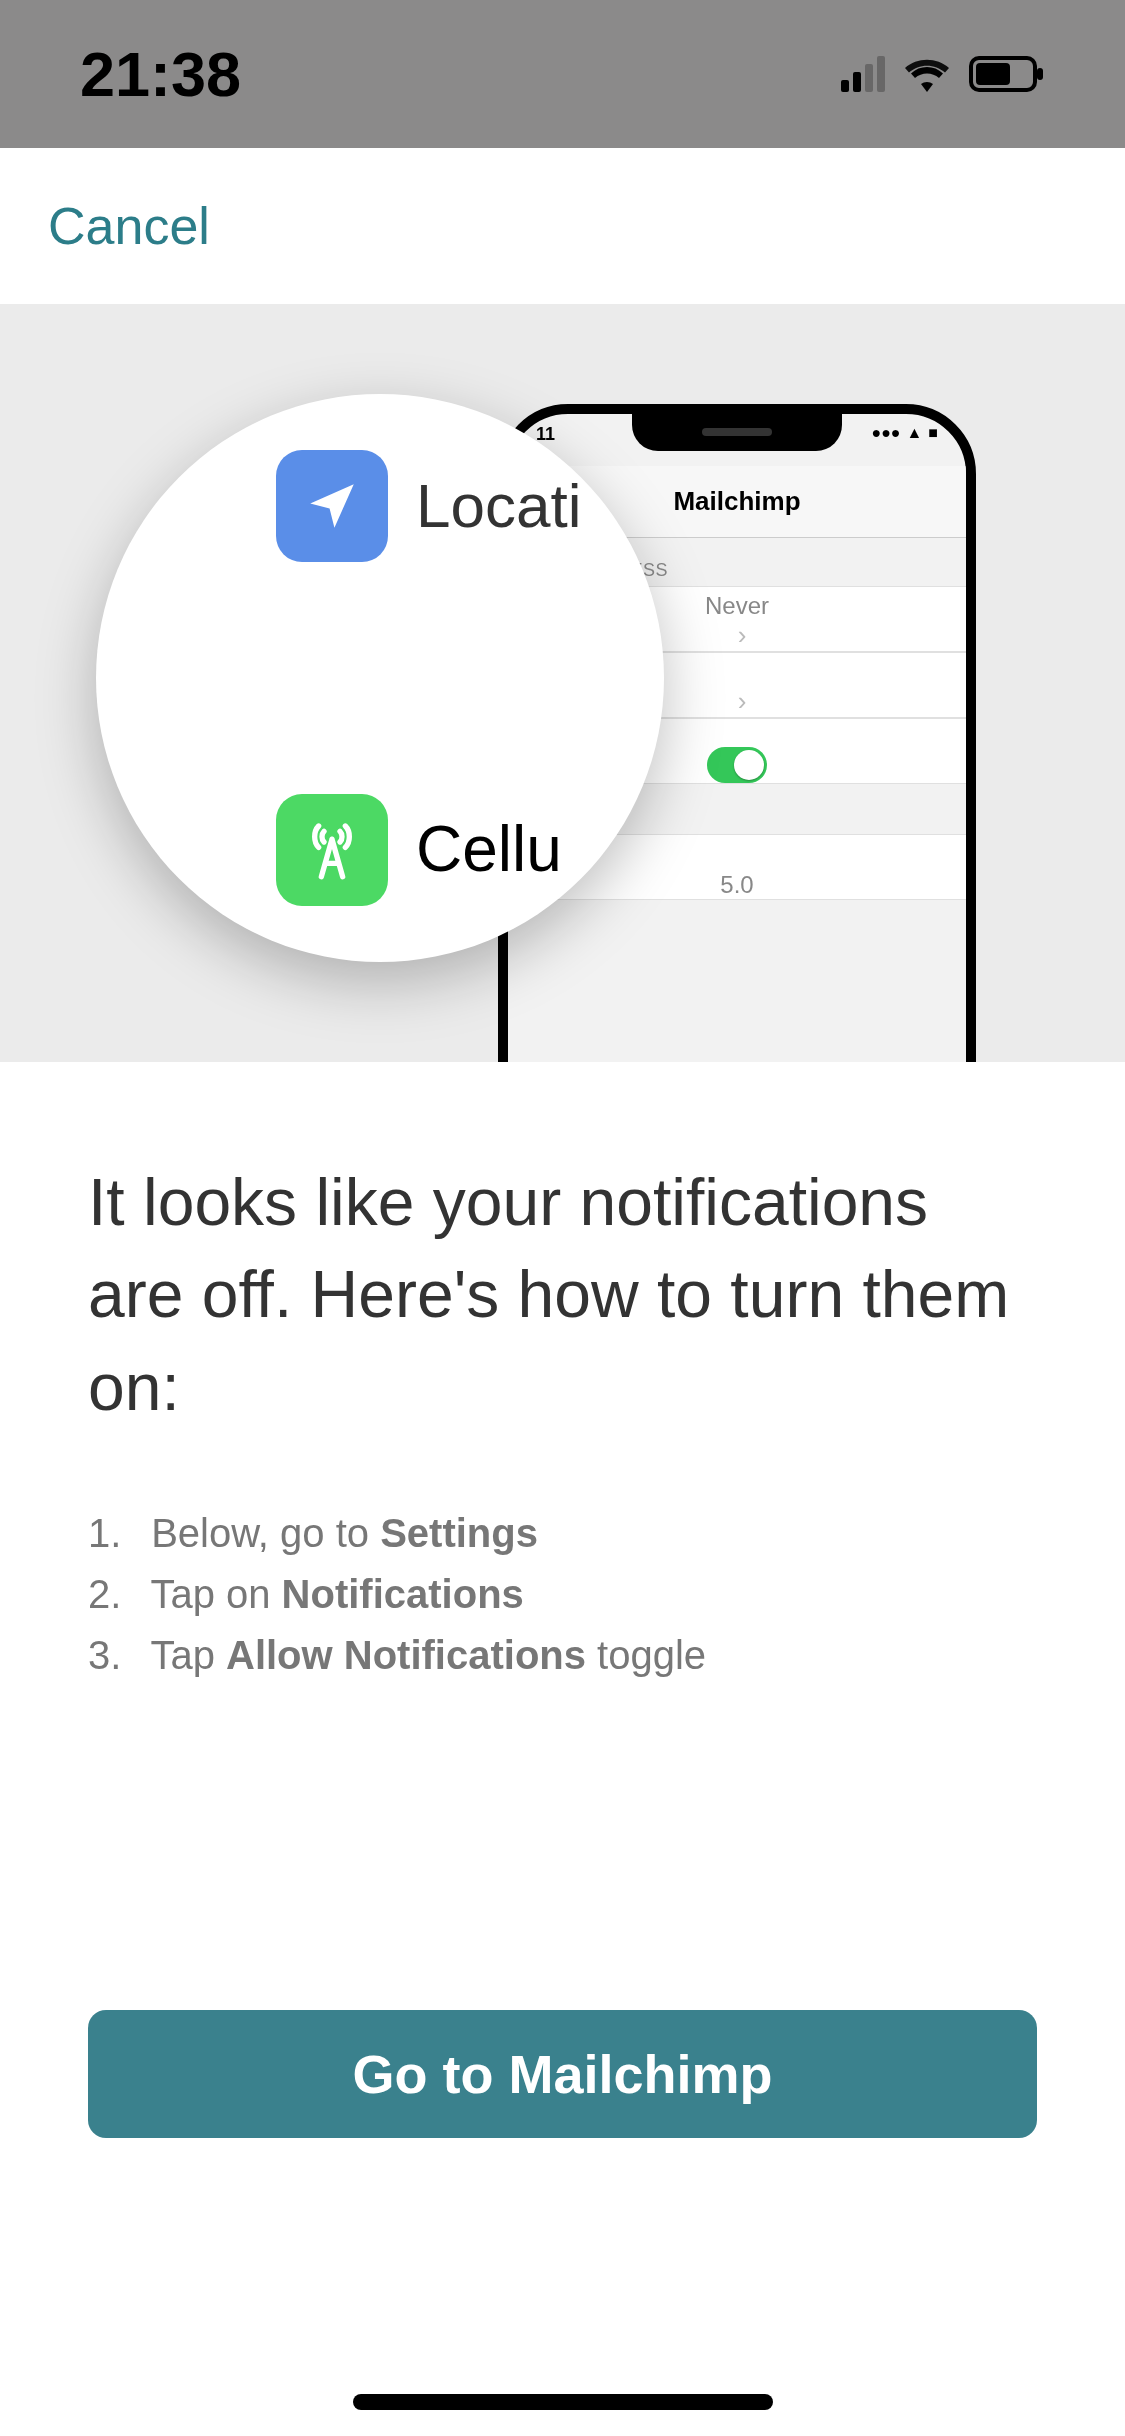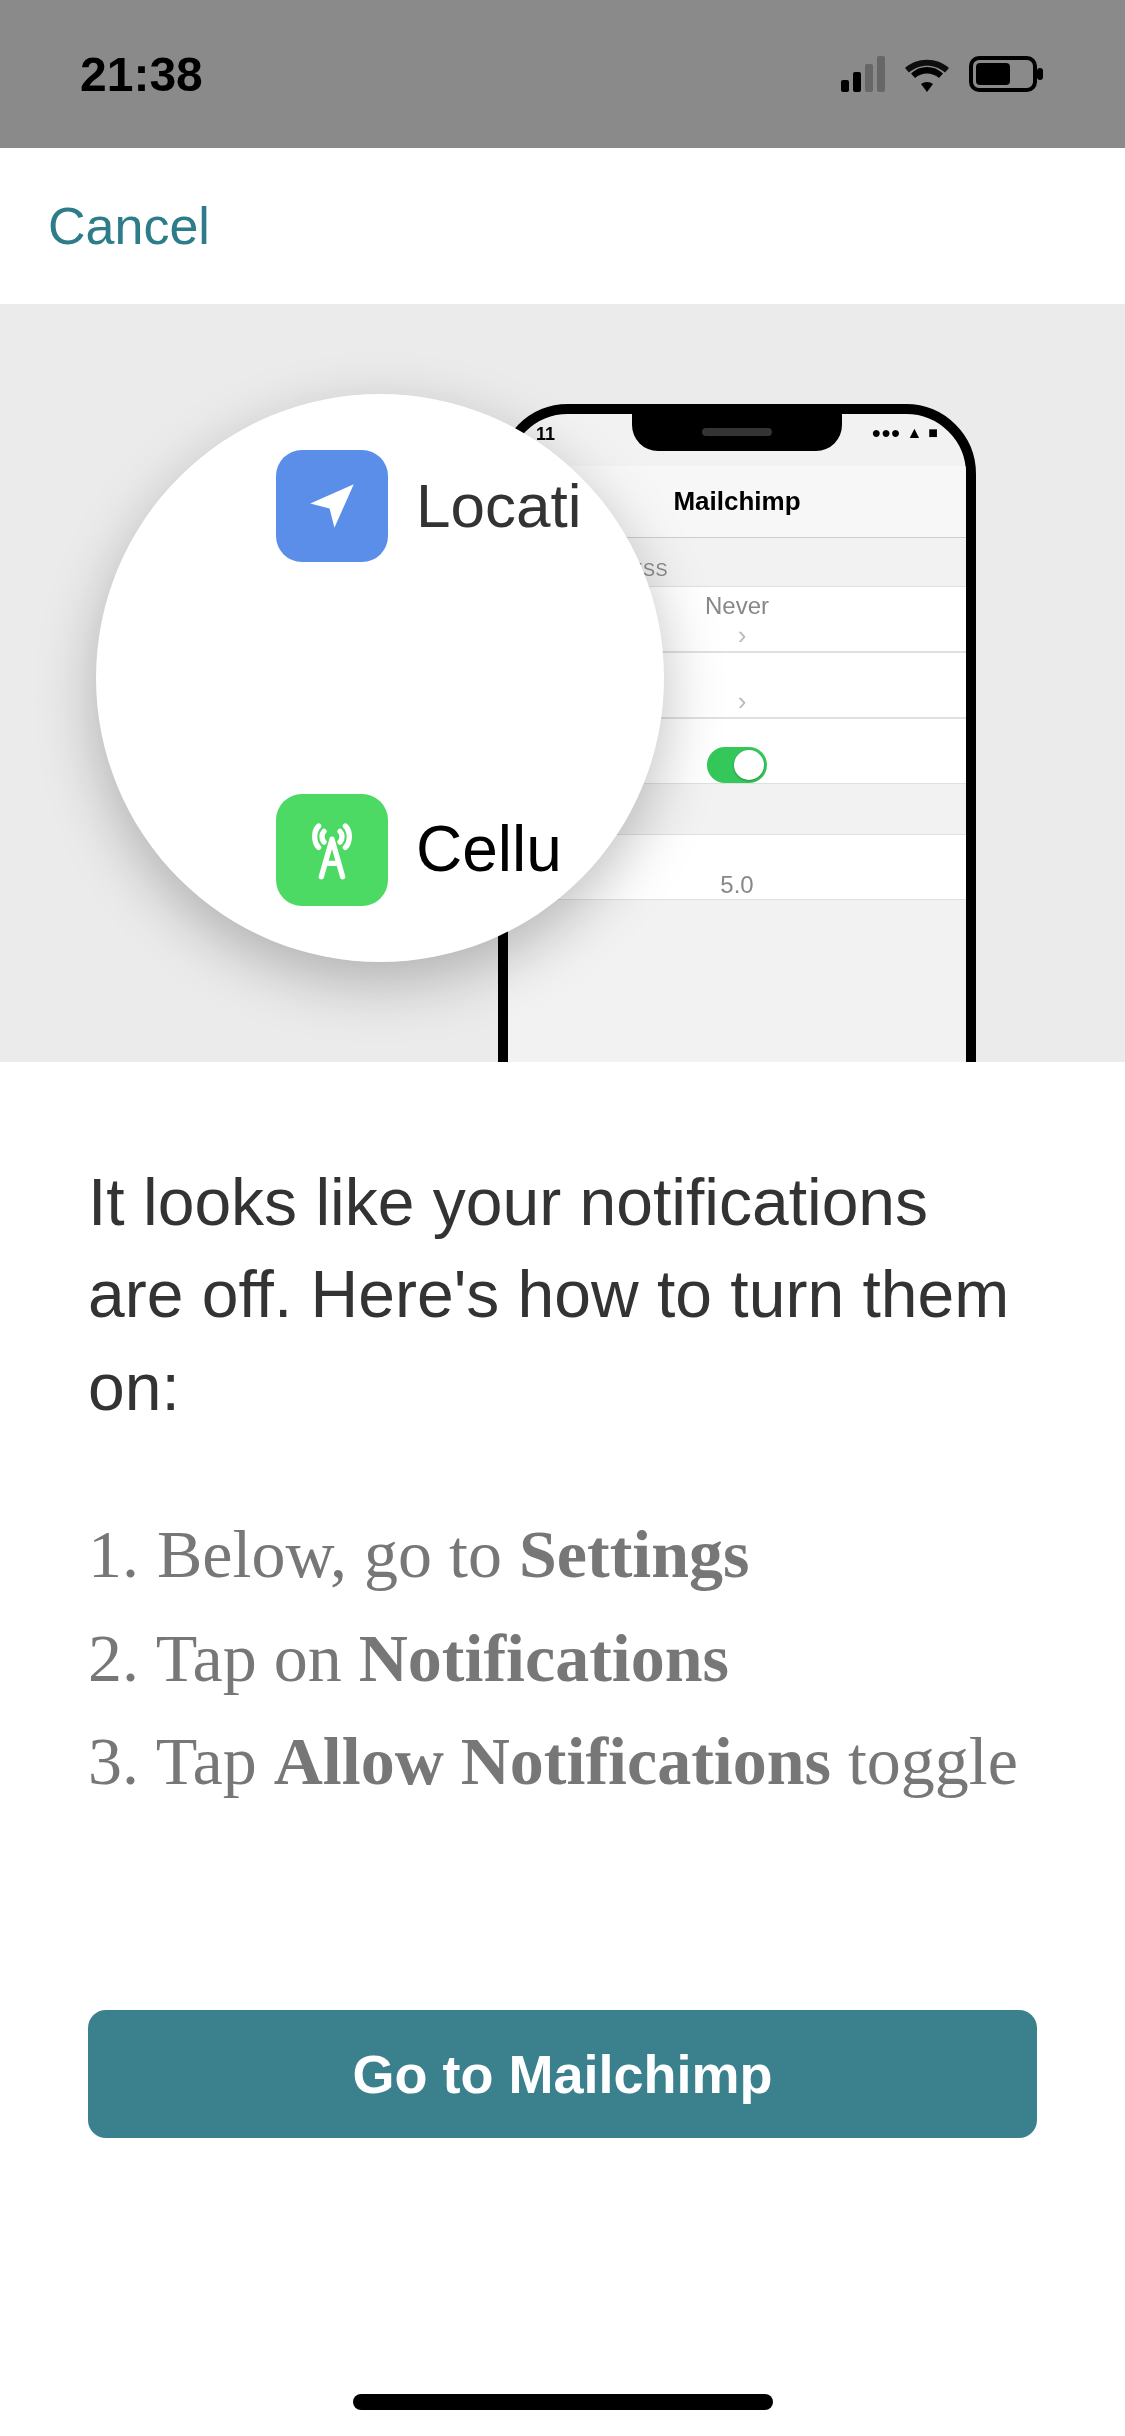--- a/index.html
+++ b/index.html
@@ -18,21 +18,21 @@
     top: 0; left: 0; right: 0;
     height: 148px;
     display: flex;
     justify-content: space-between;
     align-items: center;
     padding: 0 80px 0 80px;
     z-index: 2;
     color: #000;
   }
   .status-time {
-    font-size: 48px;
+    font-size: 63px;
     font-weight: 600;
   }
   .status-icons { display: flex; align-items: center; gap: 18px; }
   .signal-bars { display: flex; align-items: flex-end; gap: 4px; height: 36px;}
   .signal-bars .bar { width: 8px; background: #000; border-radius: 2px;}
   .signal-bars .bar.off { background: rgba(0,0,0,0.25);}
   .wifi-icon svg, .battery-icon svg { display:block; }
 
   
   .sheet {
@@ -165,21 +165,21 @@
   .mag-icon.cell{ background:#4cd964; top:20px;}
   .mag-text { margin-left:140px; }
   .mag-title { font-size:62px; color:#333; font-weight:400; white-space:nowrap;}
   .mag-sub { font-size:48px; color:#555; margin-top:2px;}
   .mag-row.mr2 .mag-title{ font-size:66px; color:#000; font-weight:400;}
   .mag-row.mr3 .mag-title{ font-size:64px; color:#000;}
 
   
   .content { padding: 94px 88px 0 88px; }
   .heading { font-size: 66px; color:#333; line-height:1.4; font-weight:400; margin-bottom:70px;}
-  .steps { font-size:68px; color:#777; line-height:1.52; font-weight:400;font-family:Liberation Serif, serif;}
+  .steps { font-size:40px; color:#777; line-height:1.52; font-weight:400;}
   .steps .n { display:inline-block; width:52px;}
   .steps b { color:#777; font-weight:600;}
 
   
   .cta-wrap {
     position:absolute; left:88px; right:88px; bottom:298px;
   }
   .cta {
     width:100%; height:128px;
     background:#3a818d;

